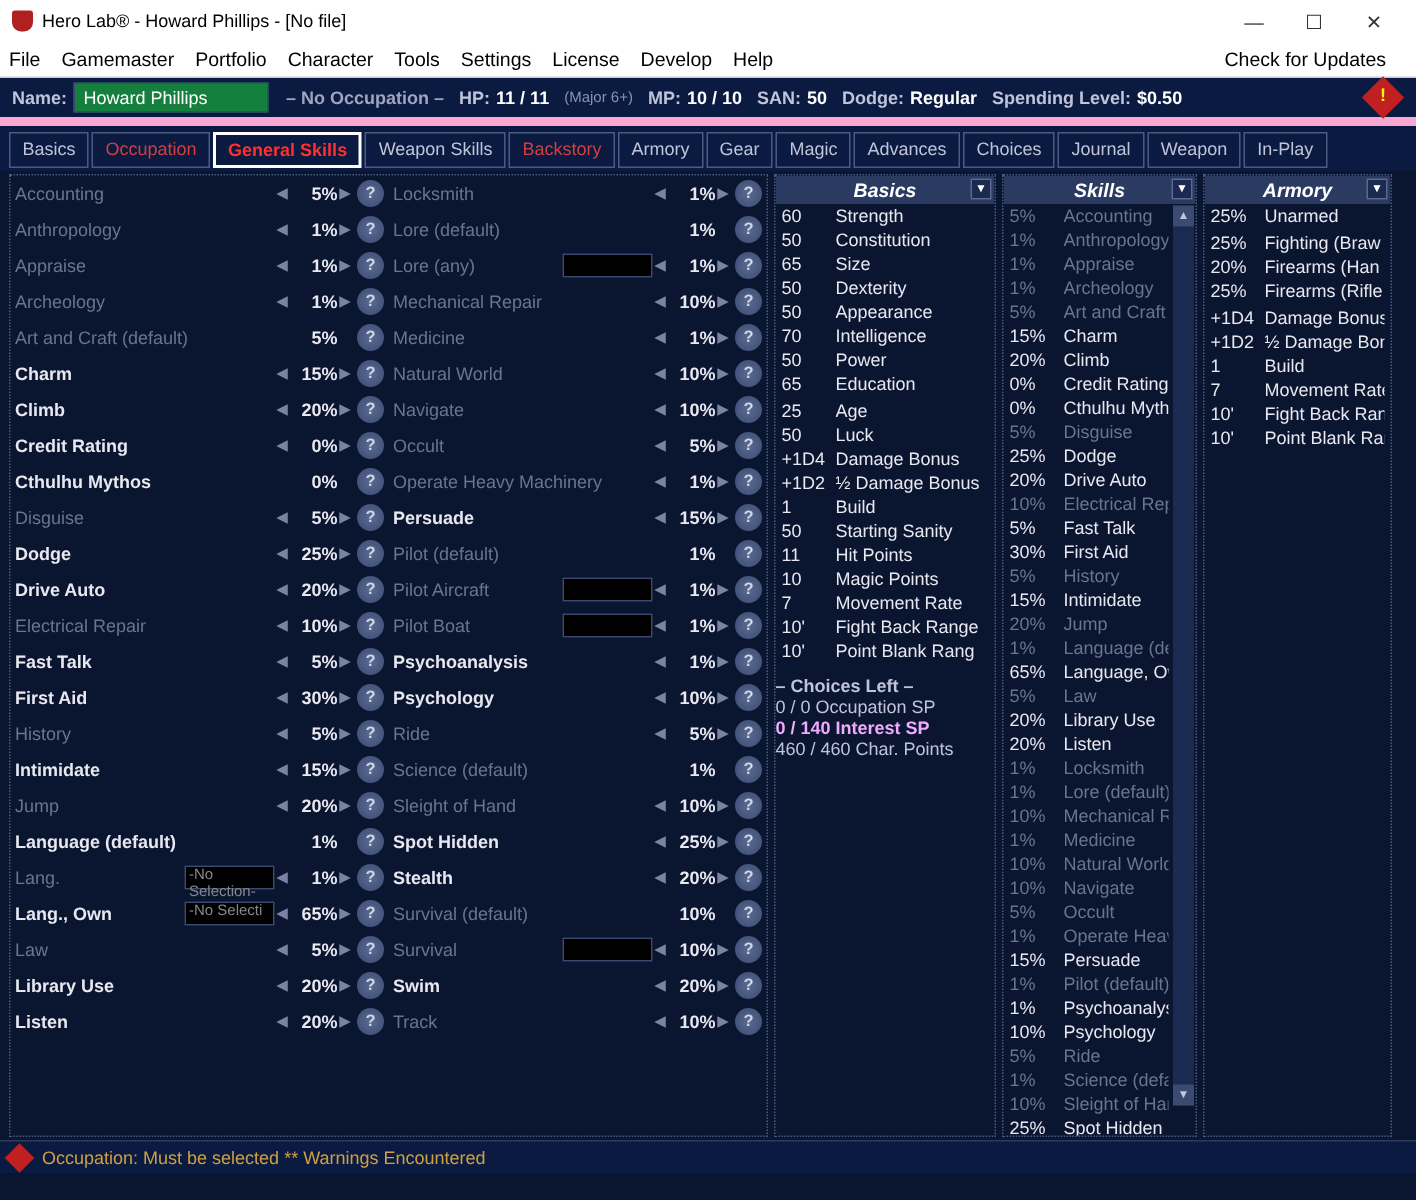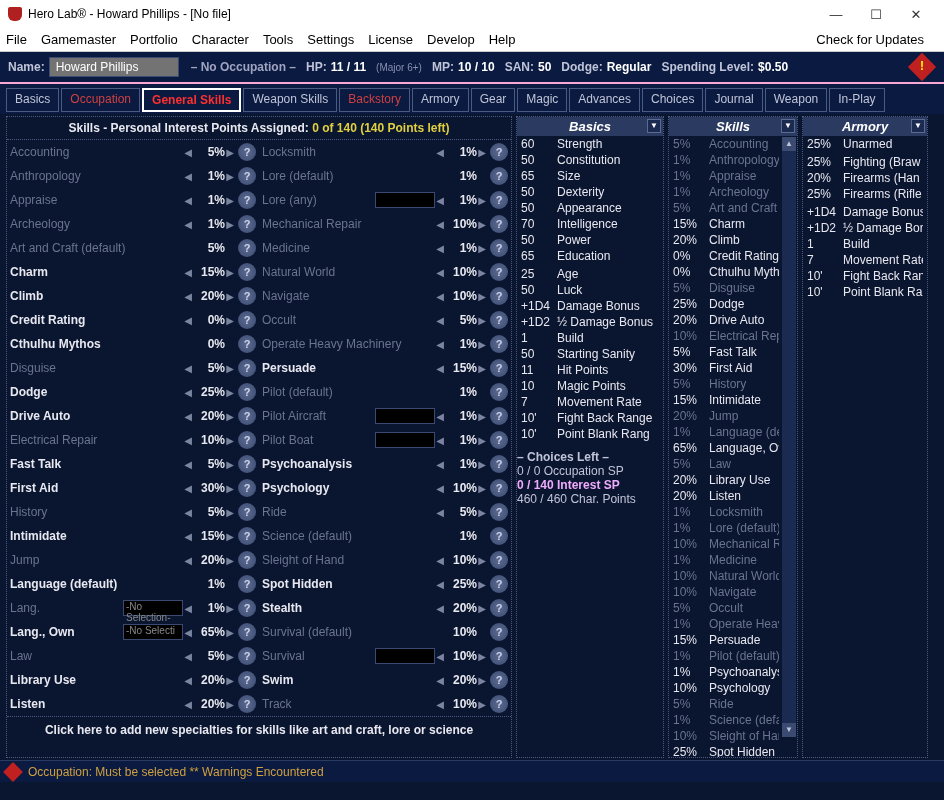--- a/index.html
+++ b/index.html
@@ -4,24 +4,24 @@
 <style>
 * { box-sizing: border-box; margin: 0; padding: 0; font-family: Tahoma, Arial, sans-serif; }
 body { background: #0a1530; width: 944px; height: 800px; overflow: hidden; font-size: 12px; color: #c0c4d8; }
 .titlebar { background: #fff; height: 28px; display: flex; align-items: center; padding: 0 8px; color: #000; font-size: 12px; }
 .titlebar .icon { width: 14px; height: 14px; background: #b02020; border-radius: 2px 2px 6px 6px; margin-right: 6px; }
 .titlebar .spacer { flex: 1; }
 .winbtn { width: 40px; text-align: center; font-size: 13px; color: #333; }
 .menubar { background: #fff; height: 24px; display: flex; align-items: center; padding: 0 6px; border-bottom: 1px solid #ccc; color: #000; font-size: 13px; }
 .menubar span { margin-right: 14px; }
 .menubar .spacer { flex: 1; }
-.header { background: #0a1a40; height: 32px; display: flex; align-items: center; padding: 0 8px; color: #e8e8f0; border-bottom: 2px solid #f9a8d4; }
+.header { background: #0a1a40; height: 32px; display: flex; align-items: center; padding: 0 8px; color: #e8e8f0; border-bottom: 6px solid #f9a8d4; }
 .header .lbl { color: #c0c4d8; font-weight: bold; margin-right: 4px; }
 .header .val { color: #fff; font-weight: bold; margin-right: 10px; }
-.header input { background: #737373; border: 1px solid #3a4a70; color: #fff; padding: 2px 6px; width: 130px; font-size: 12px; margin-right: 12px; }
+.header input { background: #15803d; border: 1px solid #3a4a70; color: #fff; padding: 2px 6px; width: 130px; font-size: 12px; margin-right: 12px; }
 .header .alert { width: 20px; height: 20px; background: #c02020; transform: rotate(45deg); margin-left: auto; margin-right: 4px; position: relative; }
 .header .alert::after { content: "!"; position: absolute; transform: rotate(-45deg); color: #ff0; font-weight: bold; left: 7px; top: 2px; }
 .tabbar { background: #0a1a40; padding: 4px 6px 2px; display: flex; gap: 2px; }
 .tab { border: 1px solid #4a5a80; padding: 3px 8px; font-size: 12px; background: #0a1a40; cursor: pointer; }
 .tab.red { color: #d04040; }
 .tab.sel { border: 2px solid #fff; color: #ff3030; font-weight: bold; }
 .tab.norm { color: #c0c4d8; }
 .main { display: flex; padding: 2px 6px; gap: 4px; height: 646px; }
 .col { border: 1px dotted #4a5a80; background: #0a1530; overflow: hidden; }
 .col1 { width: 506px; }
@@ -113,23 +113,20 @@
     <div class="tab norm">Magic</div>
     <div class="tab norm">Advances</div>
     <div class="tab norm">Choices</div>
     <div class="tab norm">Journal</div>
     <div class="tab norm">Weapon</div>
     <div class="tab norm">In-Play</div>
   </div>
 
 <div class="main">
   <div class="col col1">
-    <div class="skillhead">
-      <span class="t1">Skills - Personal Interest Points Assigned: </span><span class="t2">0 of 140 (140 Points left)</span>
-    </div>
     <div class="skillcols">
       <div class="skillcol" id="skL">
           <div class="skillrow dim">
             <span class="sname">Accounting</span>
             <span class="arr">◀</span>
             <span class="pct">5%</span>
             <span class="arr">▶</span>
             <span class="qm">?</span>
           </div>
           <div class="skillrow dim">
@@ -464,21 +461,20 @@
           </div>
           <div class="skillrow dim">
             <span class="sname">Track</span>
             <span class="arr">◀</span>
             <span class="pct">10%</span>
             <span class="arr">▶</span>
             <span class="qm">?</span>
           </div>
         </div>
     </div>
-    <div class="addrow">Click here to add new specialties for skills like art and craft, lore or science</div>
   </div>
 
   <div class="col col2">
     <div class="colhead"><span>Basics</span><div class="dd">▼</div></div>
     <div id="basicsList">
         <div class="statrow">
           <span class="sv">60</span>
           <span class="sn">Strength</span>
         </div>
         <div class="statrow">

